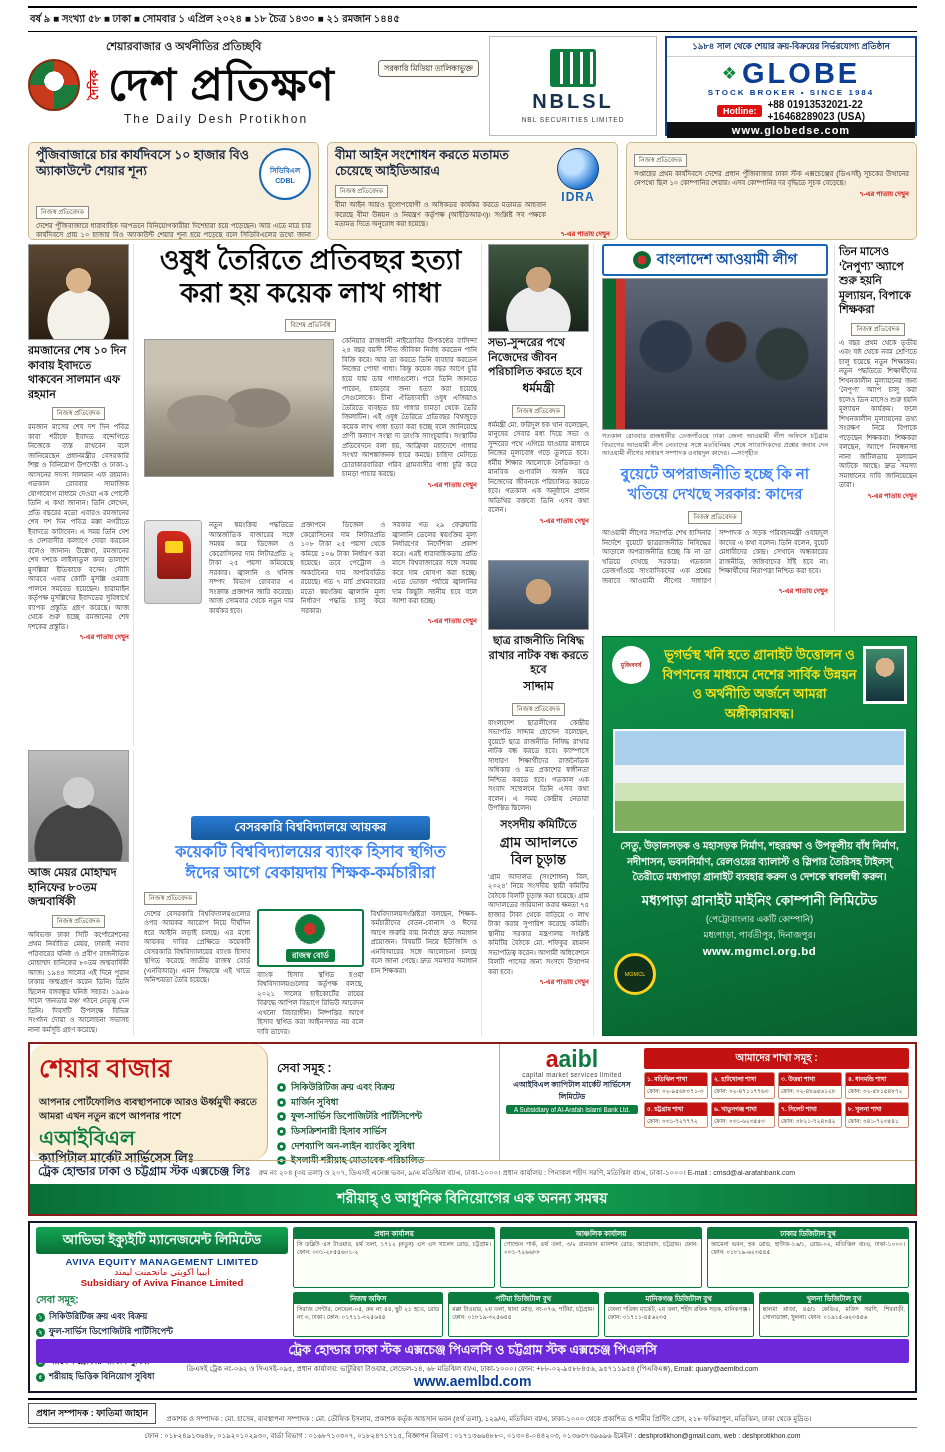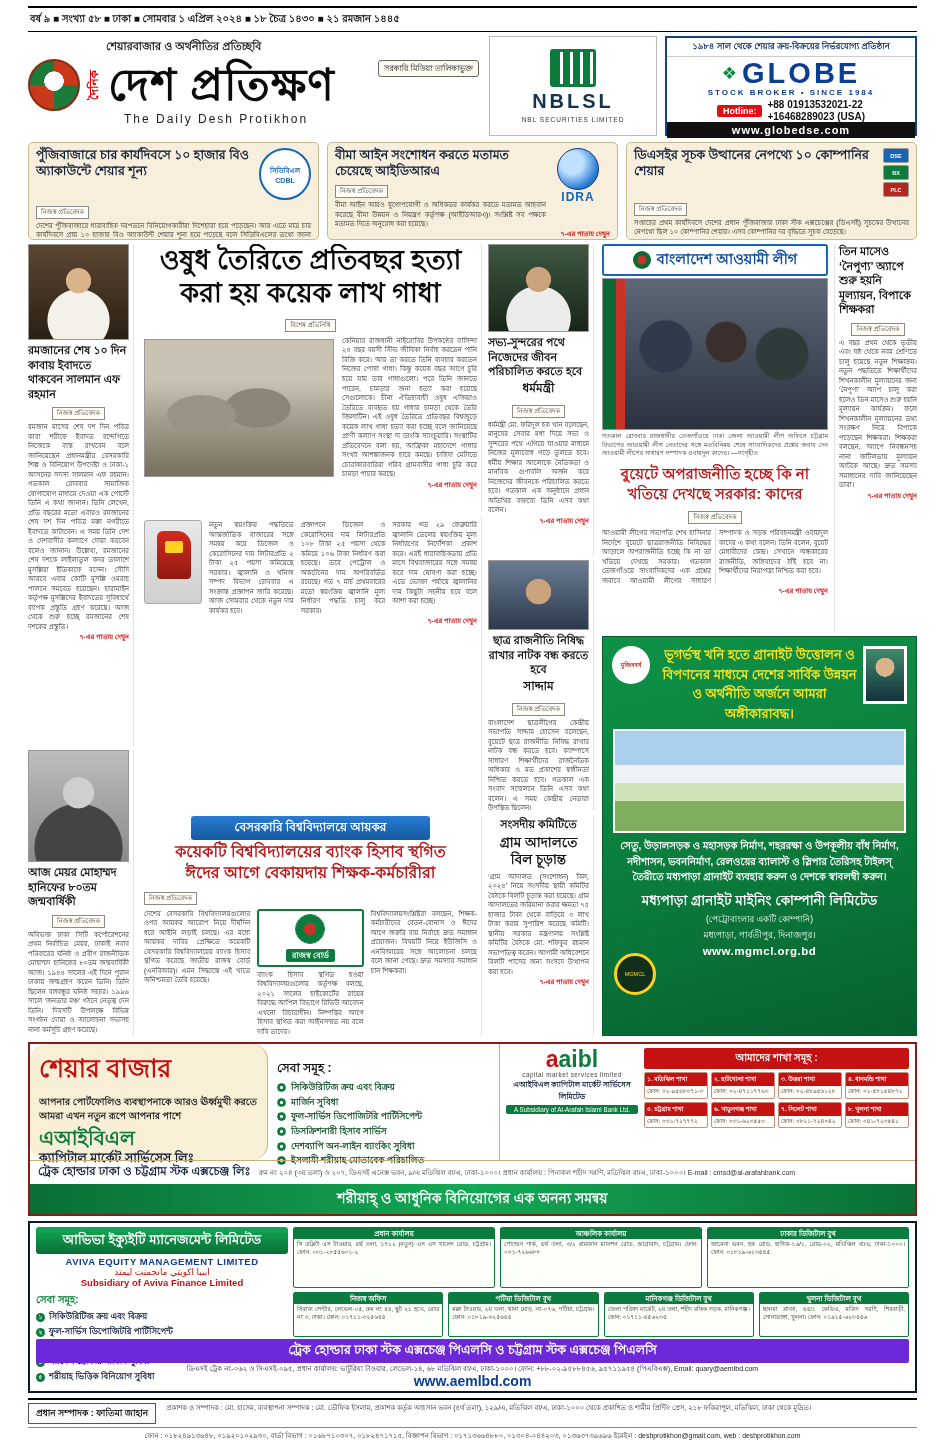--- a/index.html
+++ b/index.html
@@ -66,21 +66,21 @@
   .ph-donkey {float:left;width:190px;height:138px;margin:3px 8px 2px 0;border:1px solid #999;
     background:radial-gradient(ellipse at 30% 55%,#9a9284 0 18%,transparent 19%),radial-gradient(ellipse at 60% 50%,#8d8577 0 20%,transparent 21%),linear-gradient(#c9c2b2 0 30%,#a39b8b 60%,#77705f);}
   .ph-imam {height:88px;background:radial-gradient(circle at 50% 40%,#caa27c 0 17%,transparent 18%),radial-gradient(circle at 50% 85%,#ececec 0 36%,transparent 37%),linear-gradient(#3f5740,#17251a);}
   .ph-press {height:152px;background:radial-gradient(circle at 28% 45%,#2f3a4d 0 14%,transparent 15%),radial-gradient(circle at 55% 42%,#3a2f2c 0 13%,transparent 14%),radial-gradient(circle at 80% 50%,#2f3a3a 0 13%,transparent 14%),linear-gradient(90deg,#0b6a34 0 6%,#c9332a 6% 10%,transparent 10%),linear-gradient(#5d6775,#2a3240);}
   .ph-speaker {width:112px;height:88px;flex:none;border:1px solid #999;background:radial-gradient(circle at 50% 45%,#caa585 0 18%,transparent 19%),linear-gradient(#274a78,#122串);background:radial-gradient(circle at 50% 45%,#caa585 0 18%,transparent 19%),linear-gradient(#274a78,#12233d);}
   .ph-saddam {height:70px;background:radial-gradient(circle at 50% 45%,#caa27c 0 20%,transparent 21%),linear-gradient(#6a7d93,#2c3a4c);}
   .ph-hanif {height:112px;background:radial-gradient(circle at 50% 38%,#cfcfcf 0 18%,transparent 19%),radial-gradient(circle at 50% 88%,#444 0 40%,transparent 41%),linear-gradient(#bdbdbd,#8a8a8a);}
 
   .big-head {font-size:27px;line-height:1.24;font-weight:800;text-align:center;color:#0a0a0a;}
   .mid-head {font-size:17px;line-height:1.3;font-weight:800;color:#0a0a0a;}
-  .b15 {font-size:15px;line-height:1.3;font-weight:800;color:#b91c1c;}
+  .b15 {font-size:15px;line-height:1.3;font-weight:800;color:#3b82f6;}
 
   .awami-banner {border:2px solid #1766b5;border-radius:3px;display:flex;align-items:center;justify-content:center;gap:6px;padding:2px;background:#fff;}
   .awami-logo {width:18px;height:18px;border-radius:50%;background:radial-gradient(circle,#c9332a 0 35%,#0b6a34 36%);flex:none;}
   .awami-title {font-size:14.5px;font-weight:800;color:#0b4ea2;}
 
   .twocol {column-count:2;column-gap:8px;column-rule:1px solid #ddd;}
   .colrow {display:flex;gap:7px;}
   .colrow > div {flex:1;}
 
   .nozzle {width:58px;height:84px;flex:none;position:relative;background:linear-gradient(#e8e8e8,#cfcfcf);border:1px solid #aaa;border-radius:3px;}
@@ -152,21 +152,21 @@
   .av-svc {width:252px;flex:none;}
   .av-svc-h {font-size:10px;font-weight:800;color:#0b7b3e;margin-bottom:1px;}
   .av-svc-item {font-size:8.5px;font-weight:700;color:#13203a;display:flex;gap:4px;margin:1px 0;align-items:center;}
   .nb {width:9px;height:9px;border-radius:50%;background:#0b7b3e;color:#fff;font-size:6px;display:flex;align-items:center;justify-content:center;flex:none;}
   .av-trek {background:#6d28d9;color:#fff;text-align:center;font-weight:800;font-size:12.5px;padding:2px;margin:2px 6px 0;border-radius:2px;}
   .av-foot {font-size:7px;text-align:center;color:#222;padding:1px 6px 0;line-height:1.35;}
   .av-web {text-align:center;font-weight:800;font-size:14px;color:#0b3e93;padding-bottom:2px;}
 
   
   .footer {border-top:2px solid #000;margin-top:5px;padding-top:3px;}
-  .f-row1 {display:flex;gap:10px;align-items:flex-start;}
+  .f-row1 {display:flex;gap:10px;align-items:flex-end;}
   .f-chief {border:1px solid #555;font-size:9px;font-weight:700;padding:2px 7px;white-space:nowrap;background:#fafafa;}
   .f-line {font-size:6.9px;color:#222;line-height:1.45;text-align:justify;}
   .f-row2 {border-top:1px solid #888;margin-top:3px;padding-top:2px;font-size:6.9px;text-align:center;color:#222;}
 </style>
 </head>
 <body>
 
 <div class="page">
 
   <div class="topbar">
@@ -225,28 +225,20 @@
           <div class="tinybody">বীমা আইন আরও যুগোপযোগী ও অধিকতর কার্যকর করতে মতামত আহবান করেছে বীমা উন্নয়ন ও নিয়ন্ত্রণ কর্তৃপক্ষ (আইডিআরএ)। সংশ্লিষ্ট সব পক্ষকে মতামত দিতে অনুরোধ করা হয়েছে।</div>
         </div>
         <div class="idra-wrap">
           <div class="idra-globe"></div>
           <div class="idra-name">IDRA</div>
         </div>
       </div>
       <div class="more">৭-এর পাতায় দেখুন</div>
     </div>
     <div class="brief">
-      <div class="b-flex">
-        <h3 class="txt">ডিএসইর সূচক উত্থানের নেপথ্যে ১০ কোম্পানির শেয়ার</h3>
-        <div class="mini-logos">
-          <div class="chip chip1">DSE</div>
-          <div class="chip chip2">BX</div>
-          <div class="chip chip3">PLC</div>
-        </div>
-      </div>
       <div><span class="byline">নিজস্ব প্রতিবেদক</span></div>
       <div class="tinybody">সপ্তাহের প্রথম কার্যদিবসে দেশের প্রধান পুঁজিবাজার ঢাকা স্টক এক্সচেঞ্জের (ডিএসই) সূচকের উত্থানের নেপথ্যে ছিল ১০ কোম্পানির শেয়ার। এসব কোম্পানির দর বৃদ্ধিতে সূচক বেড়েছে।</div>
       <div class="more">৭-এর পাতায় দেখুন</div>
     </div>
   </div>
 
   <div class="main">
 
     <div class="blk" style="left:0;top:0;width:106px;height:502px;border-right:1px solid #e3e3e3;padding-right:4px;">
       <div class="photo ph-salman"></div>

